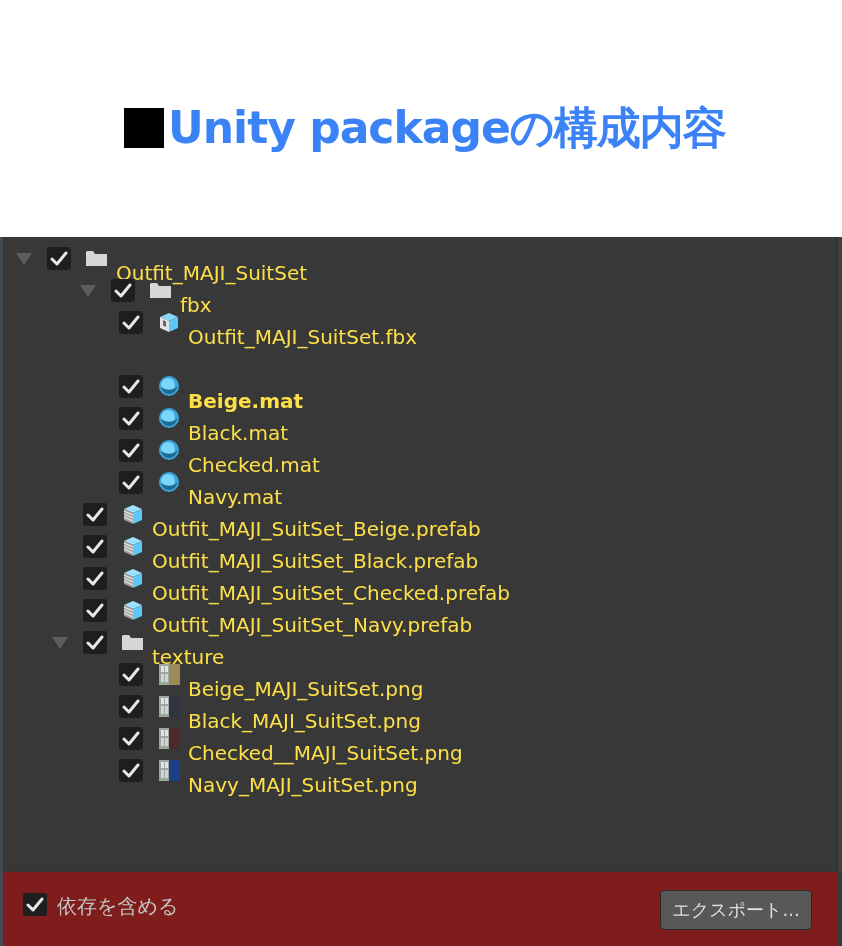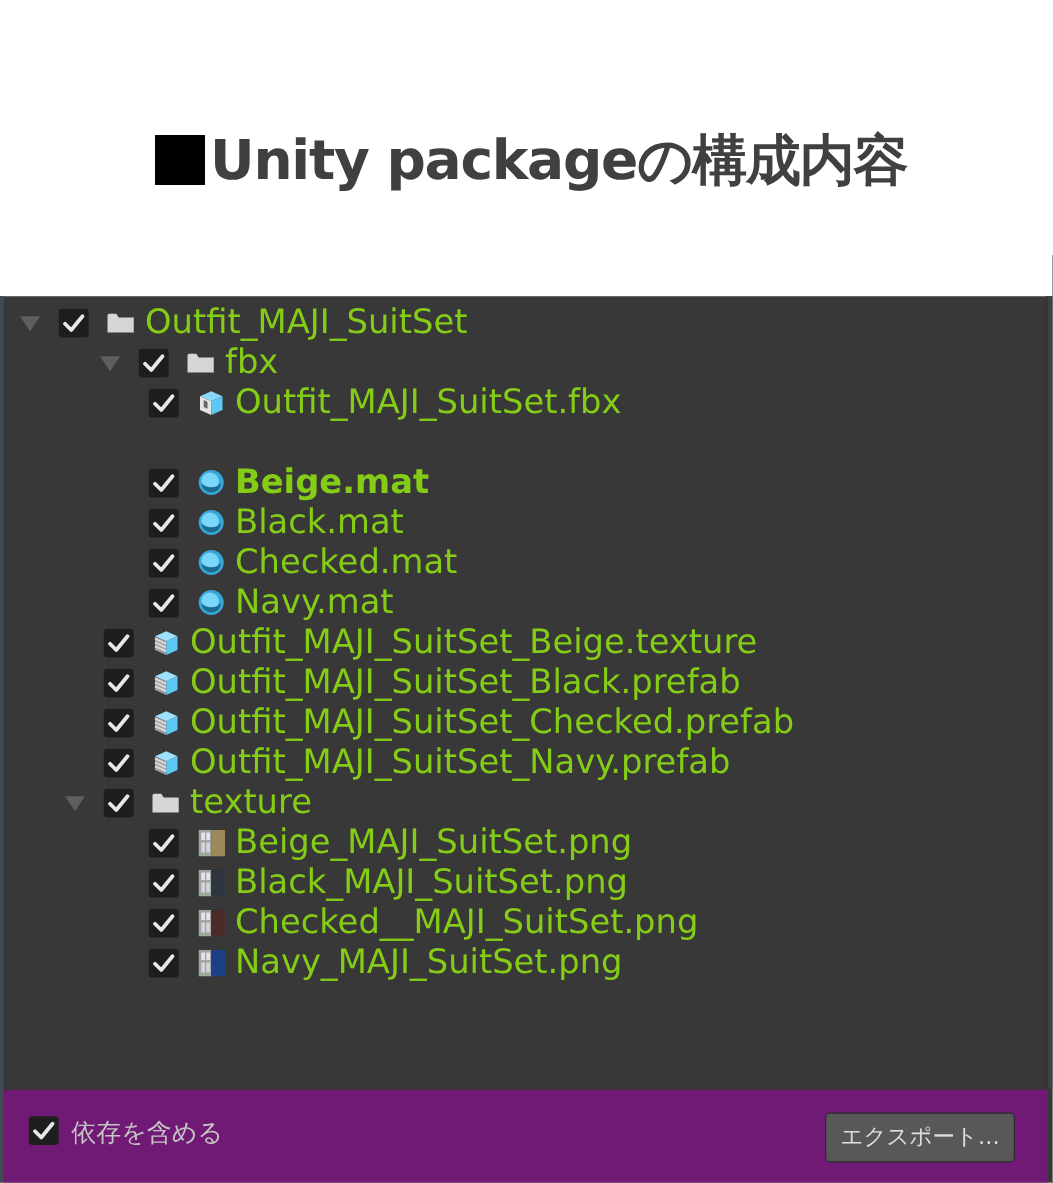--- a/index.html
+++ b/index.html
@@ -1,29 +1,29 @@
 <!DOCTYPE html>
 <html><head>
 <meta charset="utf-8">
 <style>
   html,body{margin:0;padding:0;}
   body{width:842px;height:946px;background:#ffffff;position:relative;overflow:hidden;font-family:"DejaVu Sans","Liberation Sans",sans-serif;}
-  .heading{position:absolute;left:80px;top:98px;height:60px;display:flex;align-items:center;font-family:"DejaVu Sans",sans-serif;font-weight:bold;font-size:44px;color:#404040;letter-spacing:-1px;white-space:nowrap;padding-left:44px;}
+  .heading{position:absolute;left:80px;top:98px;height:60px;display:flex;align-items:center;font-family:"DejaVu Sans",sans-serif;font-weight:bold;font-size:44px;color:#3b82f6;letter-spacing:-1px;white-space:nowrap;padding-left:44px;}
   .heading .sq{display:inline-block;width:40px;height:40px;background:#000;margin-right:4px;}
   .panel{position:absolute;left:0;top:237px;width:842px;height:709px;background:#383838;}
   .panel-edge-l{position:absolute;left:0;top:0;width:3px;height:100%;background:#424a52;}
   .panel-edge-r{position:absolute;right:0;top:0;width:4px;height:634px;background:#404040;border-left:1px solid #2e2e2e;}
   .tree{position:absolute;left:0;top:0;width:836px;height:634px;}
   .row{position:absolute;left:0;height:32px;width:830px;}
   .arrow{position:absolute;top:11px;width:0;height:0;border-left:8px solid transparent;border-right:8px solid transparent;border-top:12px solid #5e5e5e;}
   .cb{position:absolute;top:5px;width:24px;height:23px;background:#1e1e1e;border-radius:3px;box-sizing:border-box;}
   .cb svg{position:absolute;left:3px;top:3px;}
   .icon{position:absolute;top:4px;width:26px;height:24px;}
-  .label{position:absolute;top:1px;font-size:27px;line-height:30px;color:#84cc16;white-space:nowrap;}
-  .footer{position:absolute;left:3px;top:634px;width:835px;height:75px;background:#701a75;border-top:1px solid #353535;}
+  .label{position:absolute;top:16px;font-size:20px;line-height:30px;color:#fde047;white-space:nowrap;}
+  .footer{position:absolute;left:3px;top:634px;width:835px;height:75px;background:#7f1d1d;border-top:1px solid #353535;}
   .footer .cb{top:21px;left:20px;}
   .footer .label{left:54px;top:19px;font-size:20px;color:#c4c4c4;}
   .export-btn{position:absolute;left:657px;top:18px;width:152px;height:40px;background:#585858;border:1px solid #2b2b2b;border-radius:4px;box-sizing:border-box;color:#dedede;font-size:18px;line-height:38px;text-align:center;cursor:pointer;}
 </style>
 </head>
 <body>
 
 <div class="heading">
   <span class="sq"></span>
   <span>Unity packageの構成内容</span>
@@ -127,21 +127,21 @@
           <svg width="18" height="17" viewBox="0 0 18 17">
             <path d="M2 9 L7 14 L16 3" stroke="#e8e8e8" stroke-width="3" fill="none" stroke-linecap="round" stroke-linejoin="round"></path>
           </svg>
         </div>
         <div class="icon" style="left:120px"><svg width="26" height="24" viewBox="0 0 26 24">
             <path d="M4 7 L13 3 L22 7 L13 11 Z" fill="#9ee0fb"></path>
             <path d="M4 7 L13 11 L13 22 L4 18 Z" fill="#9a9a9a"></path>
             <path d="M4 9 L13 13 M4 12 L13 16 M4 15 L13 19" stroke="#d8d8d8" stroke-width="1.6"></path>
             <path d="M13 11 L22 7 L22 18 L13 22 Z" fill="#5ec8f5"></path>
           </svg></div>
-        <span class="label" style="left:152px">Outfit_MAJI_SuitSet_Beige.texture</span>
+        <span class="label" style="left:152px">Outfit_MAJI_SuitSet_Beige.prefab</span>
       </div>
       <div class="row" style="top: 293px;">
         <div class="cb" style="left:83px">
           <svg width="18" height="17" viewBox="0 0 18 17">
             <path d="M2 9 L7 14 L16 3" stroke="#e8e8e8" stroke-width="3" fill="none" stroke-linecap="round" stroke-linejoin="round"></path>
           </svg>
         </div>
         <div class="icon" style="left:120px"><svg width="26" height="24" viewBox="0 0 26 24">
             <path d="M4 7 L13 3 L22 7 L13 11 Z" fill="#9ee0fb"></path>
             <path d="M4 7 L13 11 L13 22 L4 18 Z" fill="#9a9a9a"></path>

